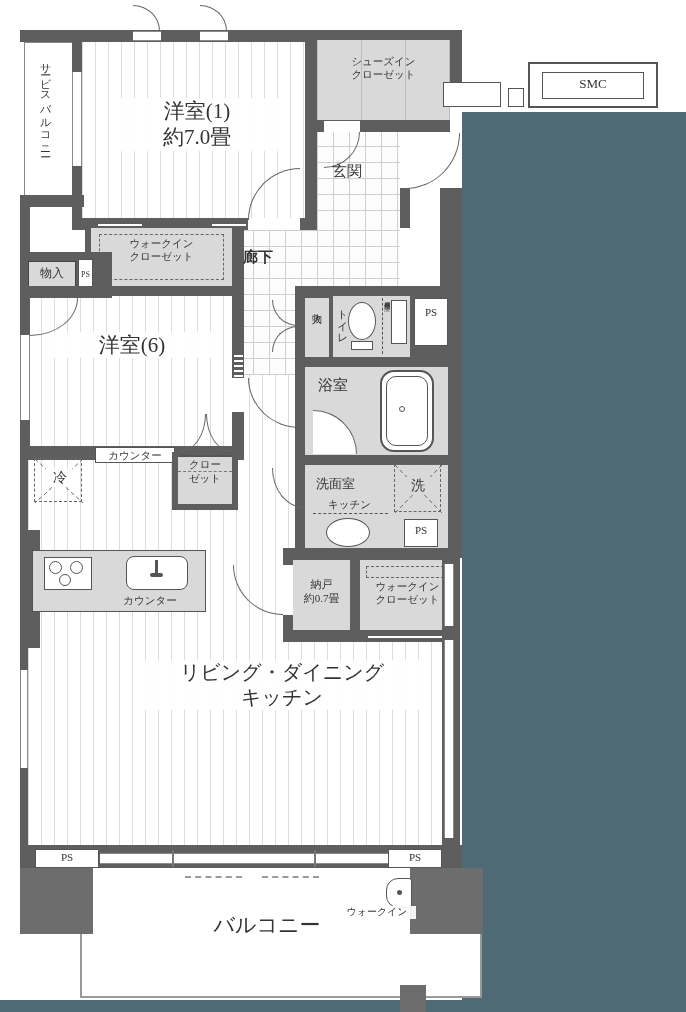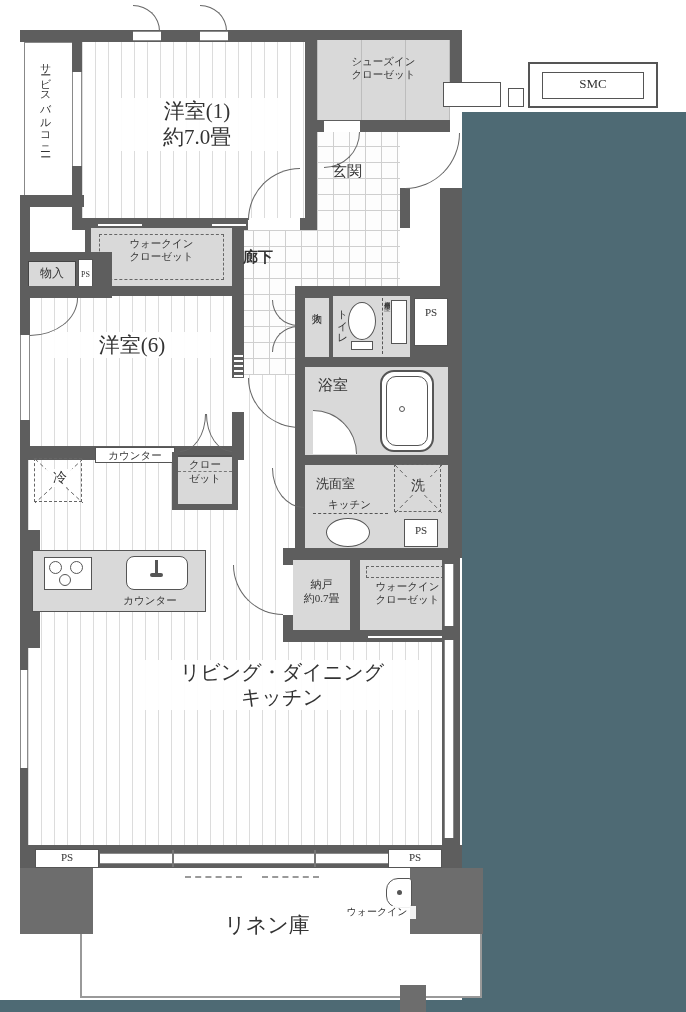--- a/index.html
+++ b/index.html
@@ -220,21 +220,21 @@
   <div class="abs" style="left:314px;top:850px;width:2px;height:17px;background:#777;"></div>
 
   <div class="abs" style="left:80px;top:868px;width:402px;height:130px;background:#fff;border:2px solid #999;border-top:none;box-sizing:border-box;"></div>
   <div class="blk" style="left:20px;top:868px;width:73px;height:66px;"></div>
   <div class="blk" style="left:410px;top:868px;width:73px;height:66px;"></div>
   <div class="dashh" style="left:185px;top:876px;width:57px;height:0;"></div>
   <div class="dashh" style="left:262px;top:876px;width:57px;height:0;"></div>
   <div class="fix" style="left:386px;top:878px;width:26px;height:30px;border-radius:12px 3px 3px 12px;"></div>
   <div class="abs" style="left:397px;top:890px;width:5px;height:5px;background:#555;border-radius:50%;"></div>
   <div class="lbl ctr bg" style="left:338px;top:906px;width:74px;font-size:10px;">ウォークイン</div>
-  <div class="lbl ctr bg" style="left:185px;top:912px;width:160px;font-size:21px;">リネン庫</div>
+  <div class="lbl ctr bg" style="left:185px;top:912px;width:160px;font-size:21px;">バルコニー</div>
   <div class="blk" style="left:400px;top:985px;width:26px;height:27px;"></div>
 
   <div class="w" style="left:442px;top:558px;width:18px;height:287px;"></div>
   <div class="win" style="left:444px;top:564px;width:10px;height:62px;"></div>
   <div class="win" style="left:444px;top:640px;width:10px;height:198px;"></div>
 
   <div class="lbl vlbl" style="left:38px;top:56px;font-size:11px;letter-spacing:1px;">サービスバルコニー</div>
   <div class="lbl ctr bg" style="left:115px;top:98px;width:160px;font-size:21px;">
     <div>洋室(1)</div>
     <div>約7.0畳</div>

